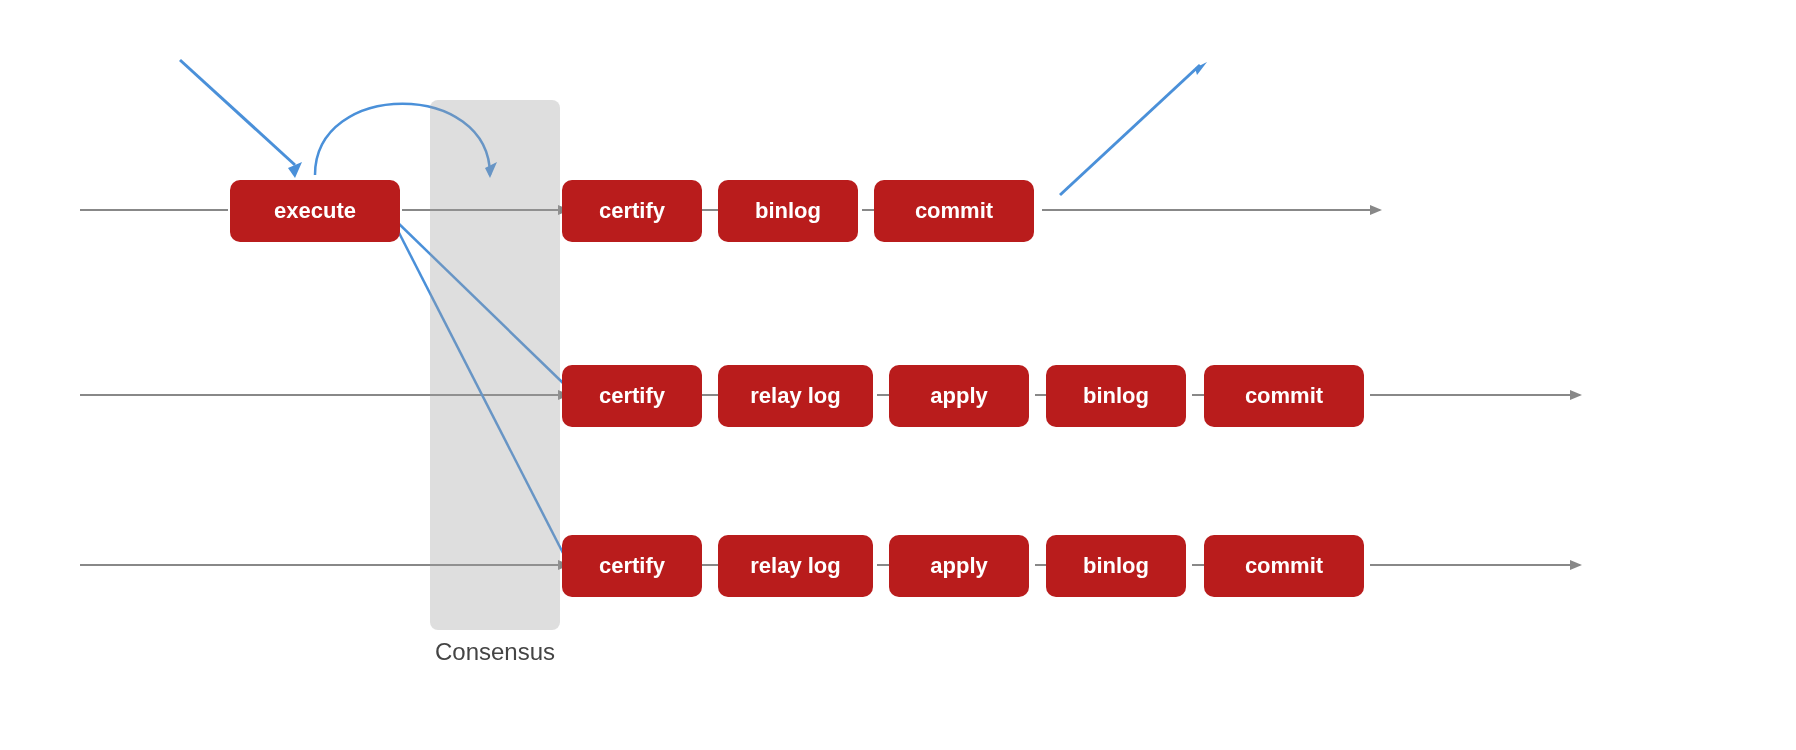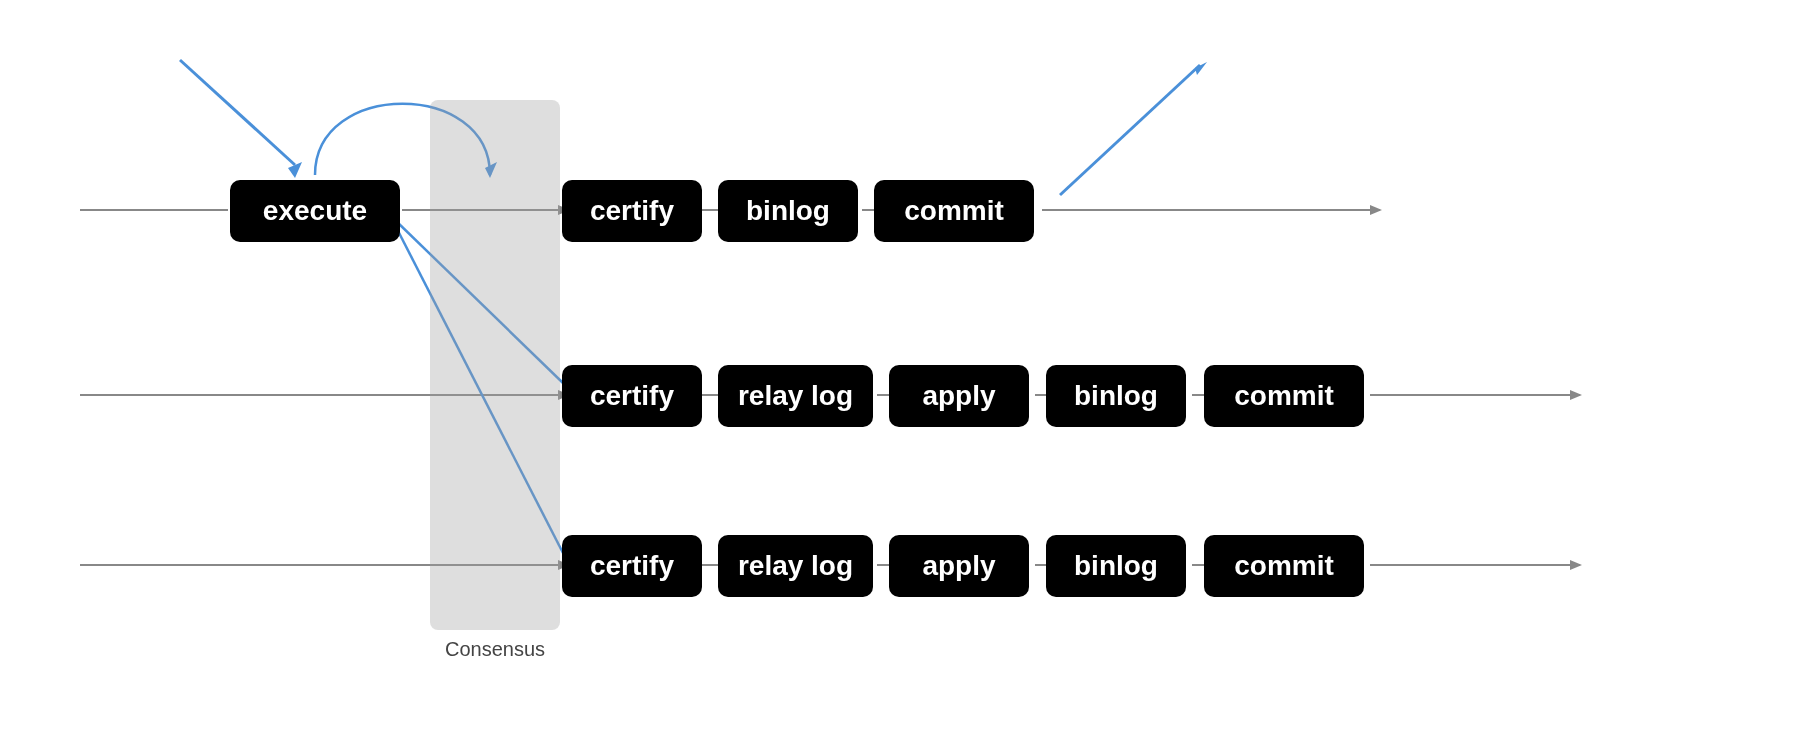--- a/index.html
+++ b/index.html
@@ -18,39 +18,39 @@
     }
     svg.diagram-svg {
       position: absolute;
       top: 0;
       left: 0;
       width: 1796px;
       height: 750px;
     }
     .node {
       position: absolute;
-      background: #000000;
+      background: #b91c1c;
       color: white;
       font-weight: bold;
-      font-size: 28px;
+      font-size: 22px;
       border-radius: 10px;
       display: flex;
       align-items: center;
       justify-content: center;
       text-align: center;
       padding: 0 16px;
     }
     .consensus-box {
       position: absolute;
       background: rgba(160,160,160,0.35);
       border-radius: 8px;
     }
     .consensus-label {
       position: absolute;
-      font-size: 20px;
+      font-size: 24px;
       color: #444;
       text-align: center;
     }
   </style>
 </head>
 <body>
 
 <div class="diagram-container">
 
   <svg class="diagram-svg">

